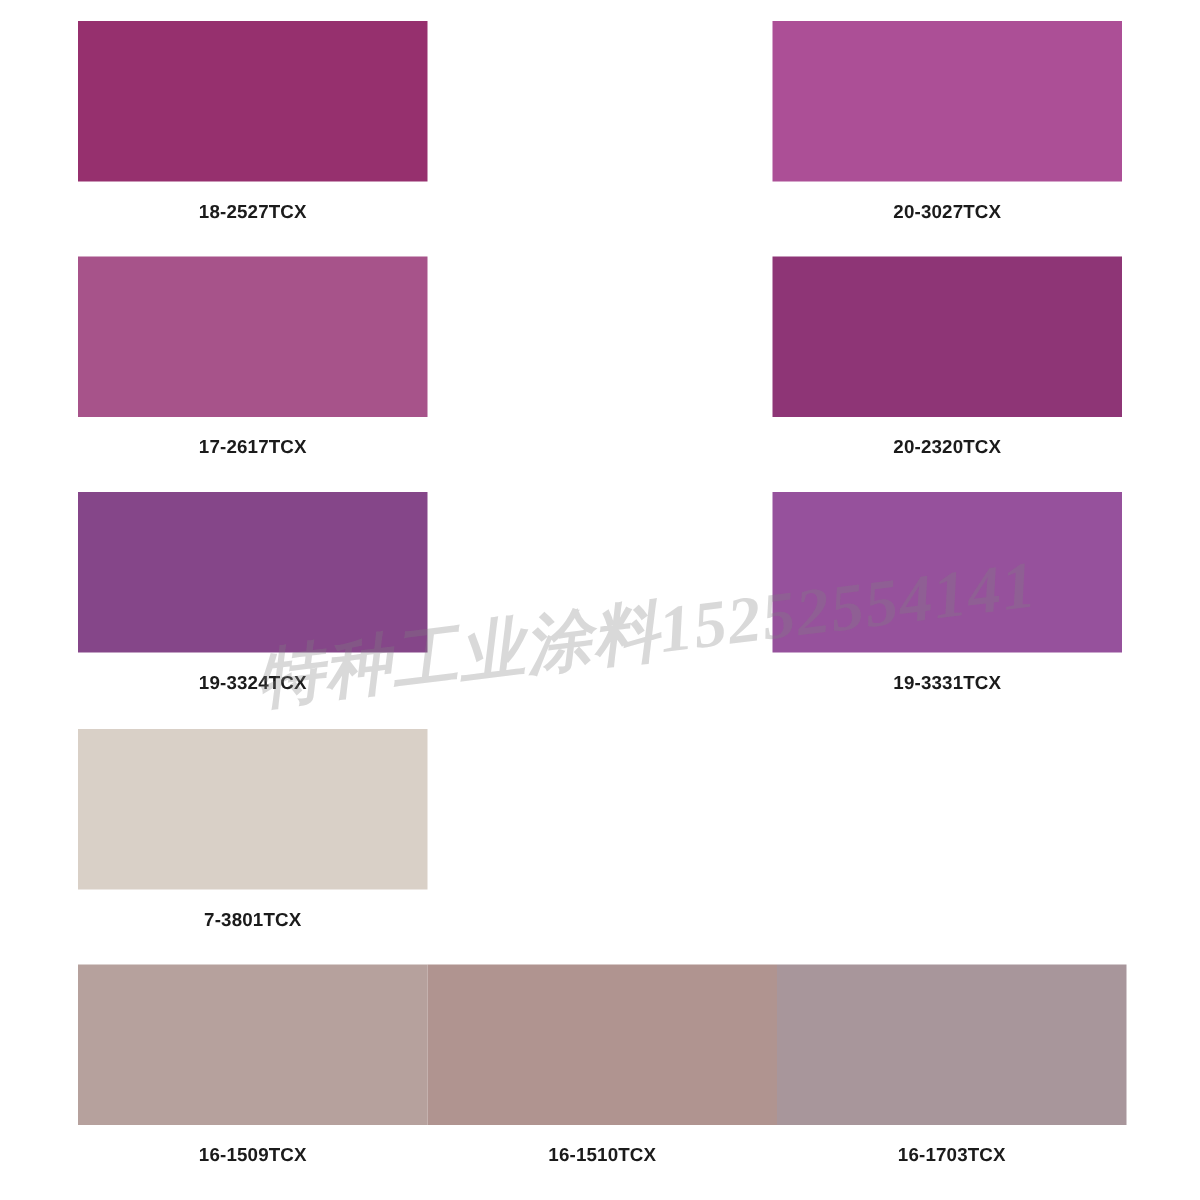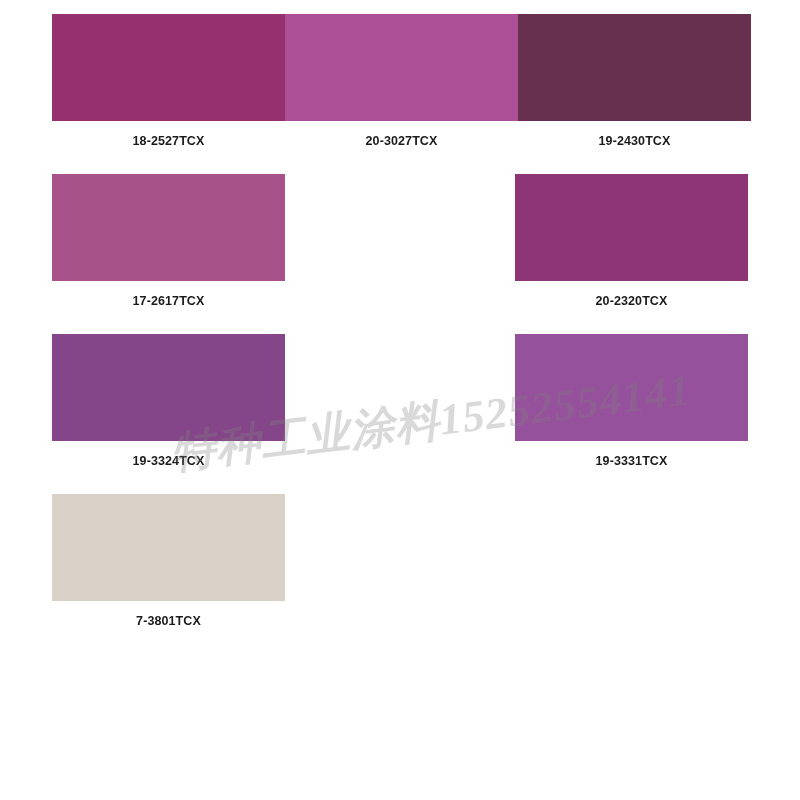--- a/index.html
+++ b/index.html
@@ -93,24 +93,20 @@
 
   <div class="swatch-row">
     <div class="swatch-cell">
       <span class="swatch-chip" style="background-color: rgb(150, 48, 110);"></span>
       <span class="swatch-label">18-2527TCX</span>
     </div>
     <div class="swatch-cell">
       <span class="swatch-chip" style="background-color: rgb(172, 79, 150);"></span>
       <span class="swatch-label">20-3027TCX</span>
     </div>
-    <div class="swatch-cell">
-      <span class="swatch-chip" style="background-color: rgb(103, 48, 79);"></span>
-      <span class="swatch-label">19-2430TCX</span>
-    </div>
   </div>
 
   <div class="swatch-row">
     <div class="swatch-cell">
       <span class="swatch-chip" style="background-color: rgb(167, 83, 138);"></span>
       <span class="swatch-label">17-2617TCX</span>
     </div>
     <div class="swatch-cell">
       <span class="swatch-chip" style="background-color: rgb(142, 53, 118);"></span>
       <span class="swatch-label">20-2320TCX</span>
@@ -128,18 +124,32 @@
     </div>
   </div>
 
   <div class="swatch-row">
     <div class="swatch-cell">
       <span class="swatch-chip" style="background-color: rgb(217, 208, 199);"></span>
       <span class="swatch-label">7-3801TCX</span>
     </div>
   </div>
 
+  <div class="swatch-row">
+    <div class="swatch-cell">
+      <span class="swatch-chip" style="background-color: rgb(182, 161, 157);"></span>
+      <span class="swatch-label">16-1509TCX</span>
+    </div>
+    <div class="swatch-cell">
+      <span class="swatch-chip" style="background-color: rgb(176, 148, 144);"></span>
+      <span class="swatch-label">16-1510TCX</span>
+    </div>
+    <div class="swatch-cell">
+      <span class="swatch-chip" style="background-color: rgb(168, 150, 155);"></span>
+      <span class="swatch-label">16-1703TCX</span>
+    </div>
+  </div>
 
 </div>
 
 <div id="watermark">
   <div id="watermark-text" style="color: rgba(128, 128, 128, 0.3);">特种工业涂料15252554141</div>
 </div>
 
 </body></html>

